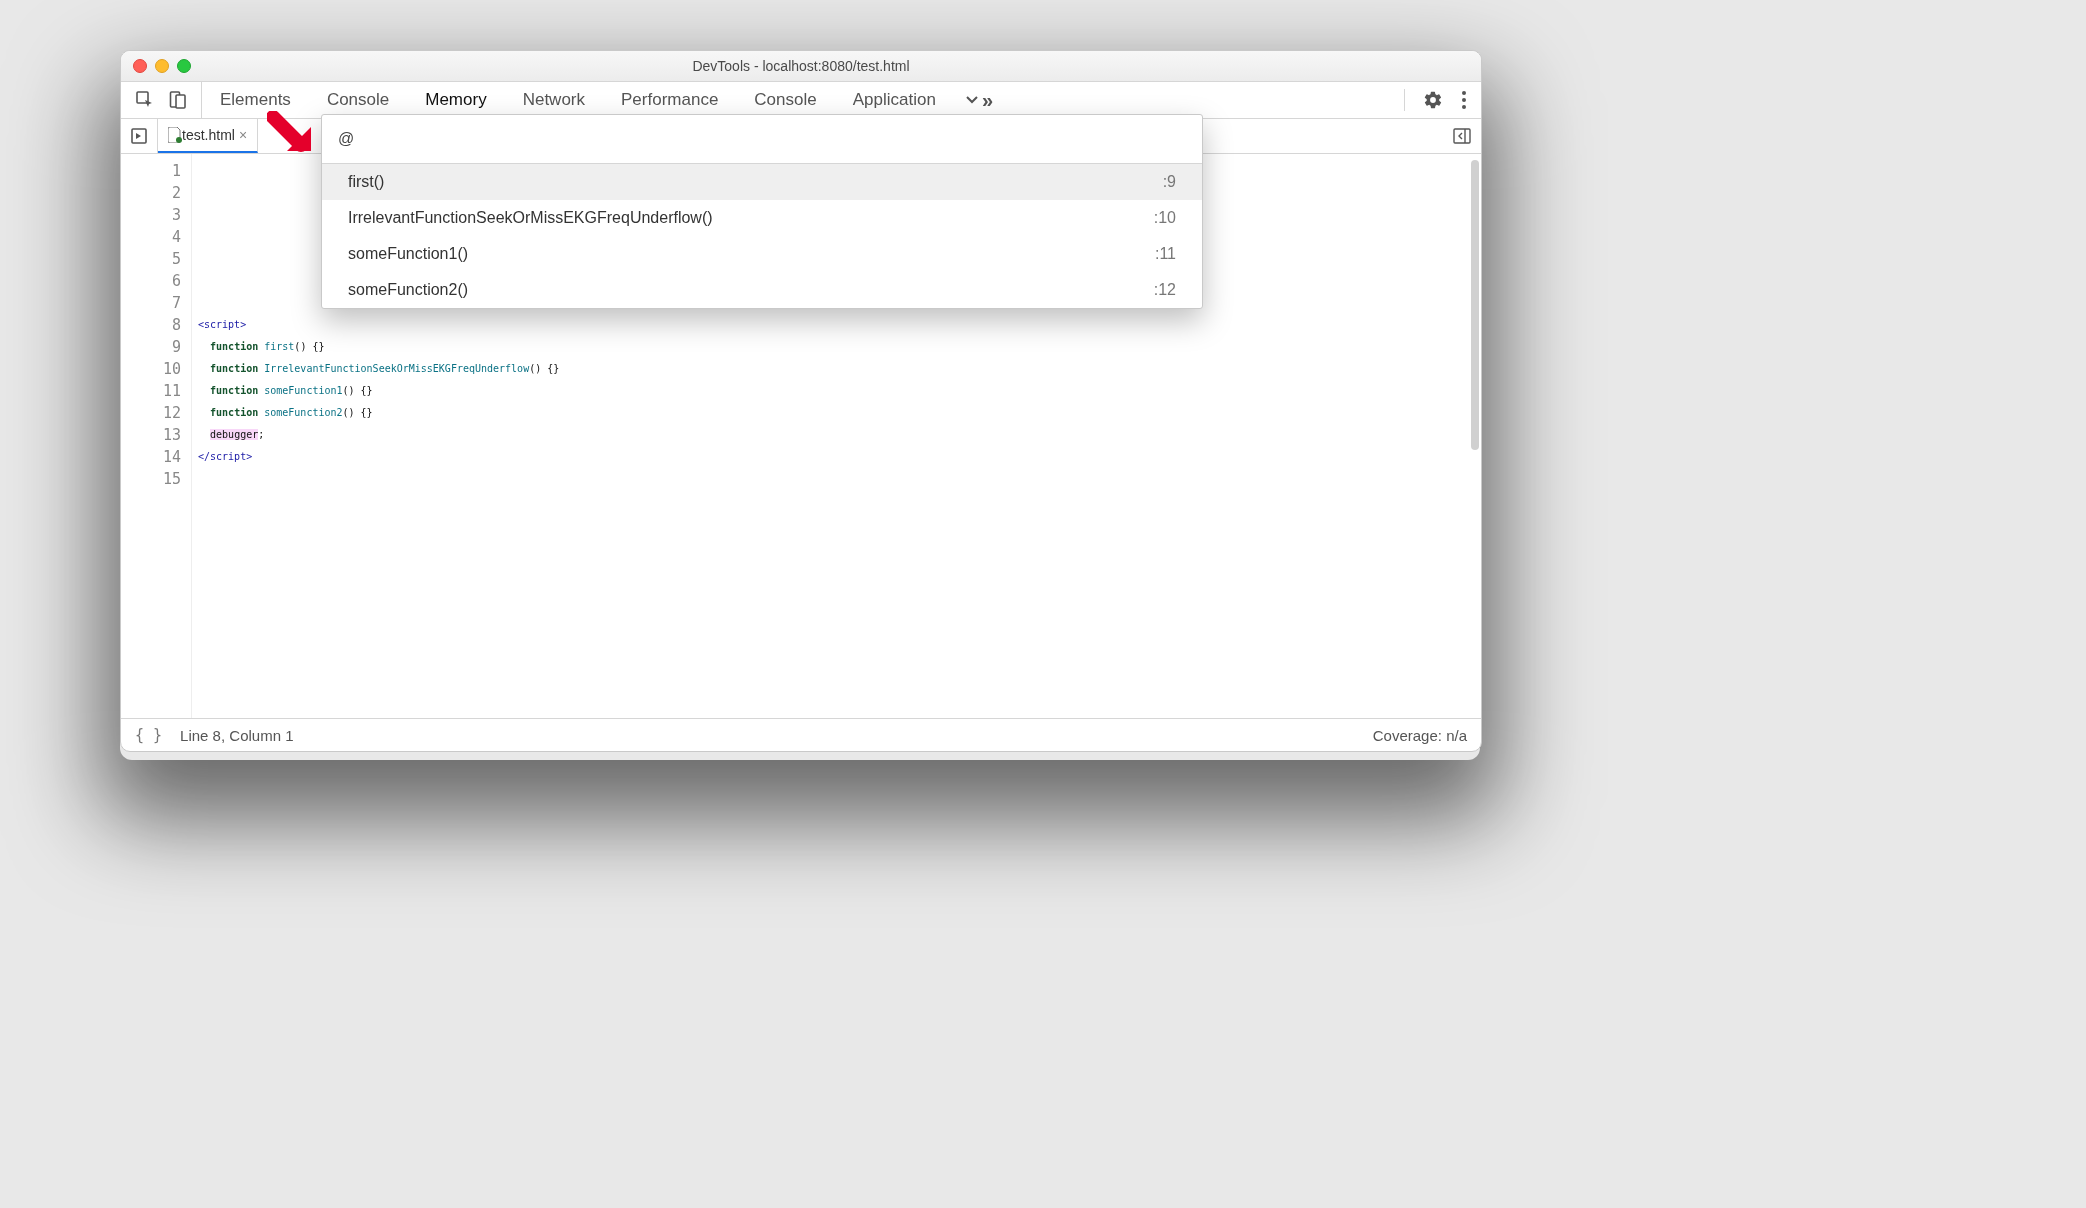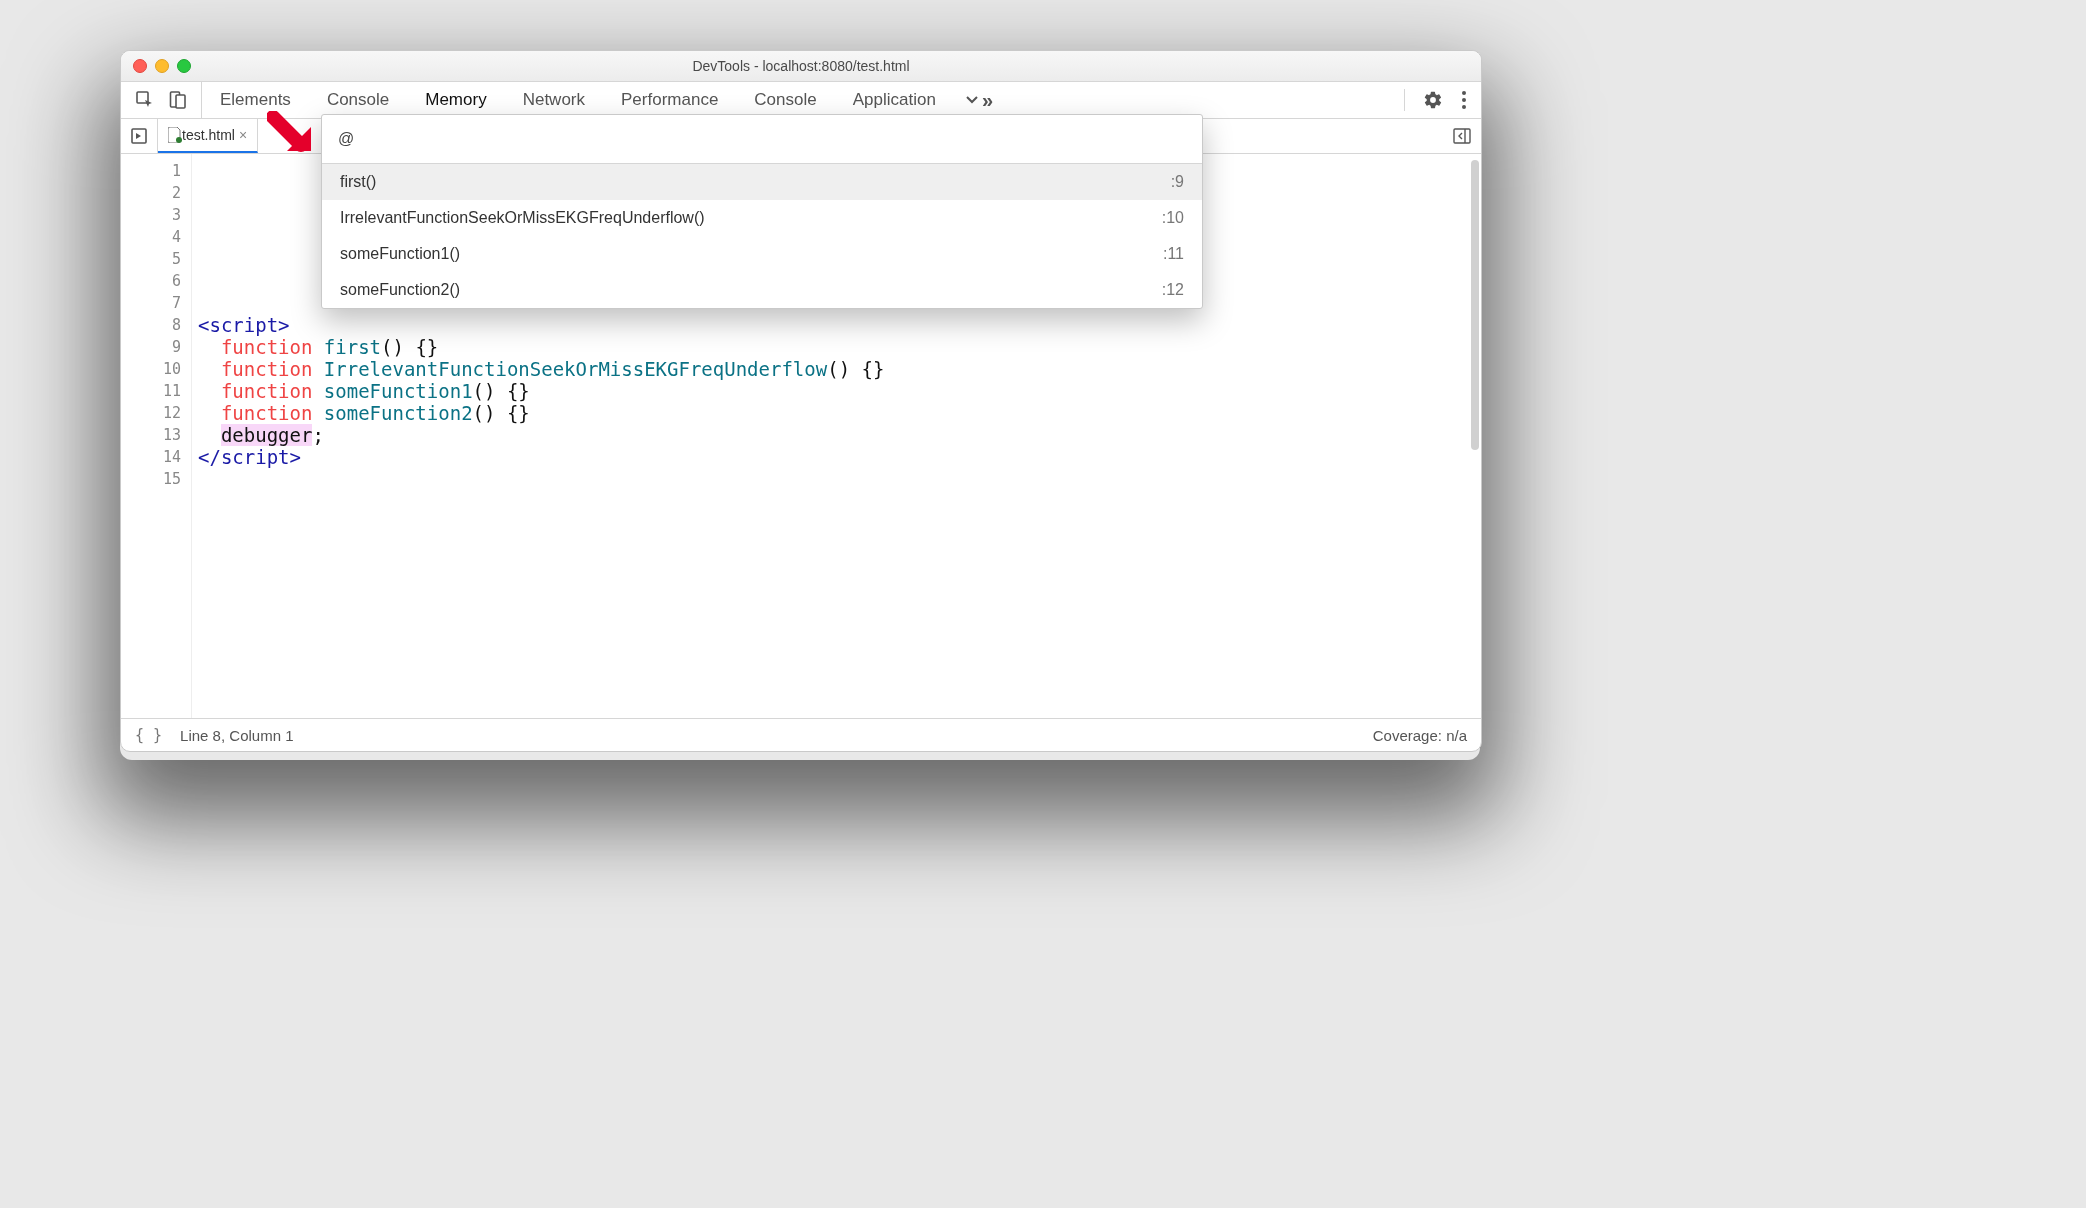--- a/index.html
+++ b/index.html
@@ -27,36 +27,36 @@
   .filestrip{height:34px;border-bottom:1px solid #d6d6d6;display:flex;align-items:stretch;position:relative;}
   .fs-left{width:36px;display:flex;align-items:center;justify-content:center;border-right:1px solid #d6d6d6;}
   .file-tab{display:flex;align-items:center;padding:0 10px;border-right:1px solid #d6d6d6;position:relative;font-size:14px;color:#333;border-bottom:2px solid #1a73e8;}
   .file-icon{width:14px;height:16px;position:relative;}
   .file-icon svg{width:14px;height:16px;}
   .file-close{color:#888;cursor:pointer;font-size:14px;margin-left:4px;}
   .fs-right{margin-left:auto;display:flex;align-items:center;padding-right:10px;}
   
   .codewrap{flex:1;display:flex;position:relative;overflow:hidden;}
   .gutter{width:60px;background:#fff;color:#888;font-family:Menlo,Consolas,monospace;font-size:15px;text-align:right;padding:6px 10px 0 0;border-right:1px solid #eee;line-height:22px;}
-  .code{flex:1;font-family:Menlo,Consolas,monospace;font-size:19px;padding:6px 0 0 6px;line-height:22px;white-space:pre;color:#111;}
+  .code{flex:1;font-family:Menlo,Consolas,monospace;font-size:10px;padding:6px 0 0 6px;line-height:22px;white-space:pre;color:#111;}
   .tag{color:#1a1aa6;}
-  .kw{color:#ef4444;}
+  .kw{color:#14532d;font-weight:bold;}
   .fn{color:#0b7285;}
   .pn{color:#111;}
   .dbg{background:#f8d7f8;color:#111;}
   .scroll{position:absolute;right:2px;top:6px;width:8px;height:290px;background:#d0d0d0;border-radius:4px;}
   
   .status{height:32px;border-top:1px solid #d6d6d6;display:flex;align-items:center;padding:0 14px;font-size:15px;color:#555;}
   .status .brace{font-family:Menlo,Consolas,monospace;color:#777;margin-right:18px;}
   .status .right{margin-left:auto;}
   
   .quickopen{position:absolute;left:200px;top:-5px;width:880px;background:#fff;border:1px solid #c9c9c9;border-radius:3px;box-shadow:0 12px 30px rgba(0,0,0,.25);z-index:30;overflow:hidden;}
   .qo-input{height:48px;border-bottom:1px solid #d6d6d6;display:flex;align-items:center;padding:0 14px;}
   .qo-input input{border:0;outline:0;width:100%;font-size:16px;color:#444;}
-  .qo-row{height:36px;display:flex;align-items:center;padding:0 18px;font-size:16px;color:#333;cursor:pointer;}
+  .qo-row{height:36px;display:flex;align-items:center;padding:0 26px;font-size:16px;color:#333;cursor:pointer;}
   .qo-row.sel{background:#efefef;}
   .qo-row .line{margin-left:auto;color:#777;}
   
   .arrow{position:absolute;z-index:40;left:146px;top:-8px;color:#e4002b;}
   .arrow svg{width:54px;height:54px;}
 </style>
 </head>
 <body>
 
 <div class="stage">

